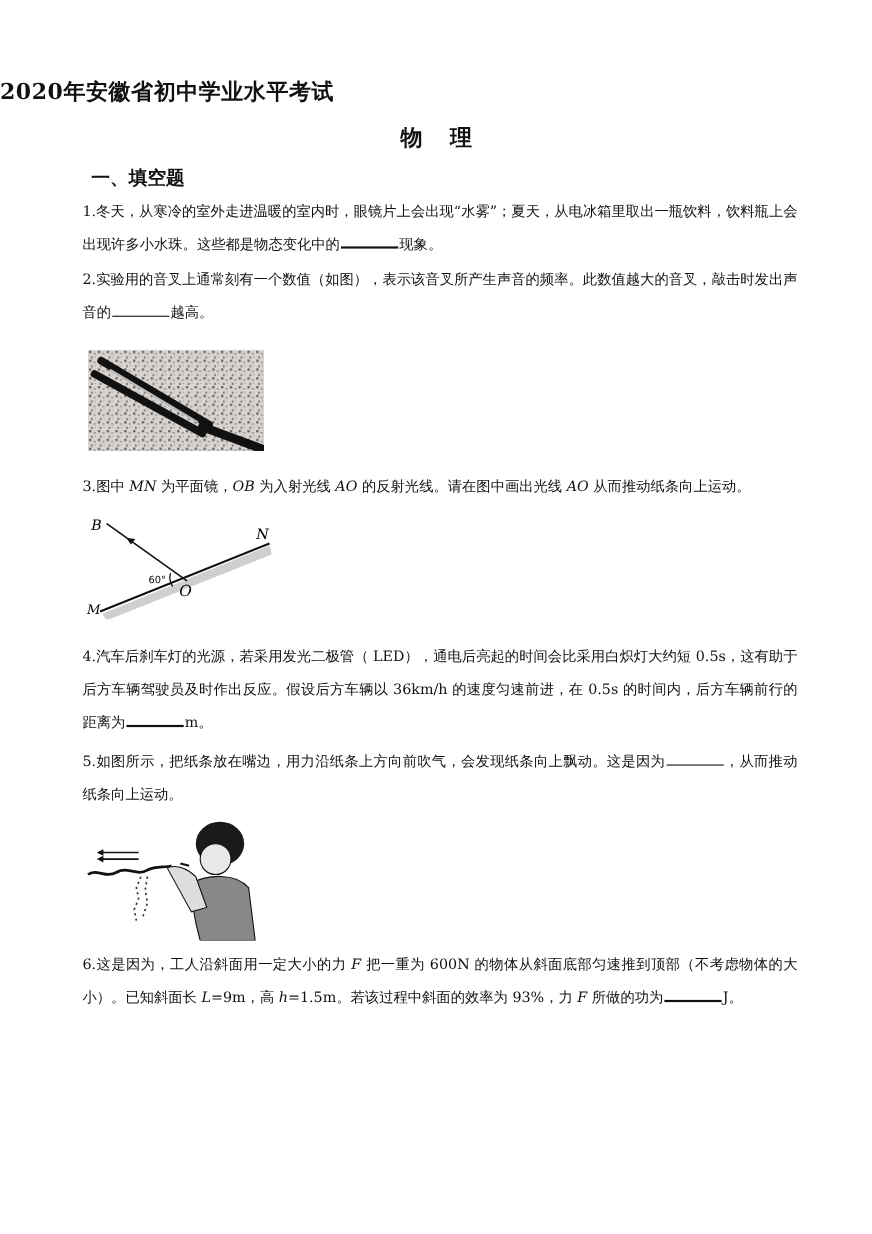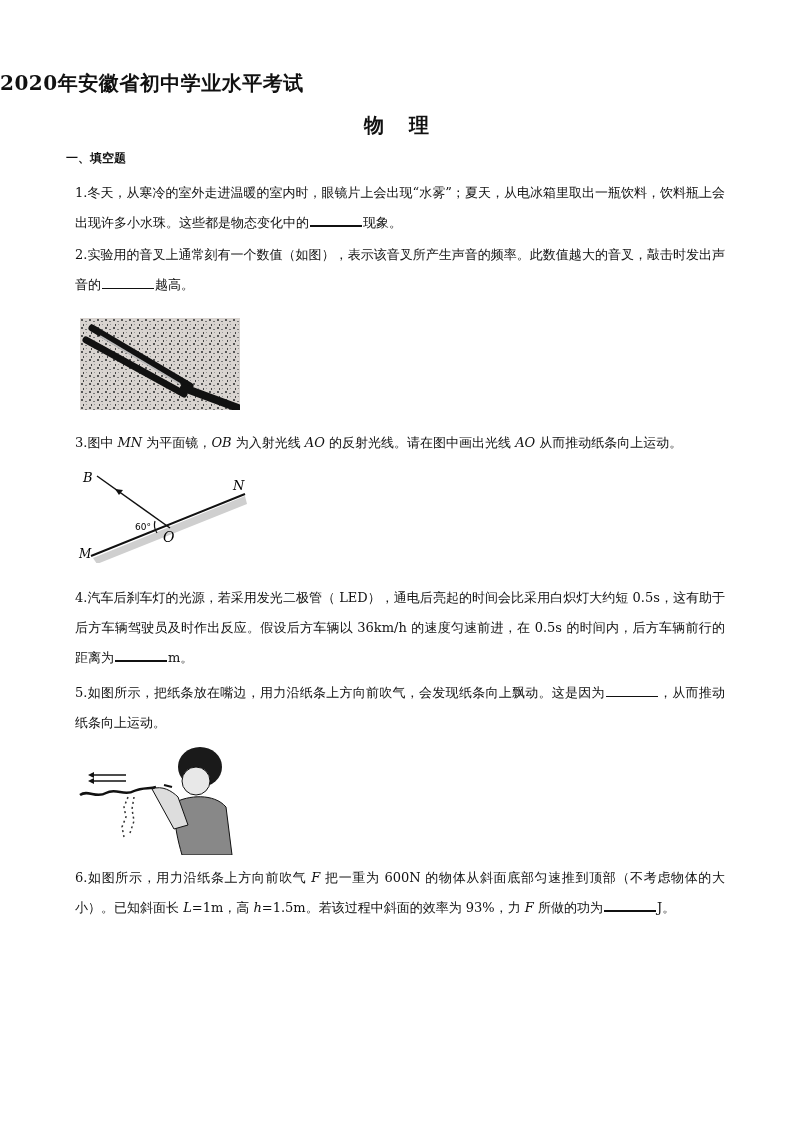--- a/index.html
+++ b/index.html
@@ -12,22 +12,22 @@
       position: absolute; left: 0; width: 793px; top: 70px;
       font-size: 20px; font-weight: bold;
       letter-spacing: 0.5px;
     }
     .subtitle {
       position: absolute; left: 0; width: 793px; top: 112px;
       text-align: center; font-size: 20px; font-weight: bold;
       word-spacing: 18px;
     }
     .section {
-      position: absolute; left: 66px; top: 150px;
-      font-size: 12px; font-weight: bold;
+      position: absolute; left: 83px; top: 150px;
+      font-size: 17px; font-weight: bold;
       font-family: Liberation Mono, monospace;
     }
     .q {
       position: absolute; left: 75px; width: 650px;
       font-size: 13px; line-height: 30px; text-align: justify;
     }
     .blank {
       display: inline-block; width: 52px; border-bottom: 1px solid #111;
       height: 15px; vertical-align: baseline; margin: 0 1px;
     }
@@ -107,14 +107,14 @@
     <path d="M56,52 L54,64 L56,76 L52,88" fill="none" stroke="#333" stroke-width="1.5" stroke-dasharray="2,3"></path>
     <ellipse cx="122" cy="22" rx="22" ry="20" fill="#1a1a1a"></ellipse>
     <ellipse cx="118" cy="36" rx="14" ry="14" fill="#e8e8e8" stroke="#111"></ellipse>
     <path d="M96,58 C110,50 136,48 148,62 L154,110 L104,110 C100,96 96,80 96,58 Z" fill="#888" stroke="#111"></path>
     <path d="M74,44 C84,40 94,46 100,52 L110,80 L96,84 Z" fill="#ddd" stroke="#111"></path>
     <line x1="86" y1="40" x2="94" y2="42" stroke="#111" stroke-width="2"></line>
   </svg>
 </div>
 
 <div class="q" style="top:863px;">
-  <span>6.</span><span>如图所示，用力沿纸条上方向前吹气 </span><i>F</i><span> 把一重为 600N 的物体从斜面底部匀速推到顶部（不考虑物体的大小）。已知斜面长 </span><i>L</i><span>=1m，高 </span><i>h</i><span>=1.5m。若该过程中斜面的效率为 93%，力 </span><i>F</i><span> 所做的功为</span><span class="blank thick"></span><span>J。</span>
+  <span>6.</span><span>这是因为，工人沿斜面用一定大小的力 </span><i>F</i><span> 把一重为 600N 的物体从斜面底部匀速推到顶部（不考虑物体的大小）。已知斜面长 </span><i>L</i><span>=9m，高 </span><i>h</i><span>=1.5m。若该过程中斜面的效率为 93%，力 </span><i>F</i><span> 所做的功为</span><span class="blank thick"></span><span>J。</span>
 </div>
 
 </body></html>

